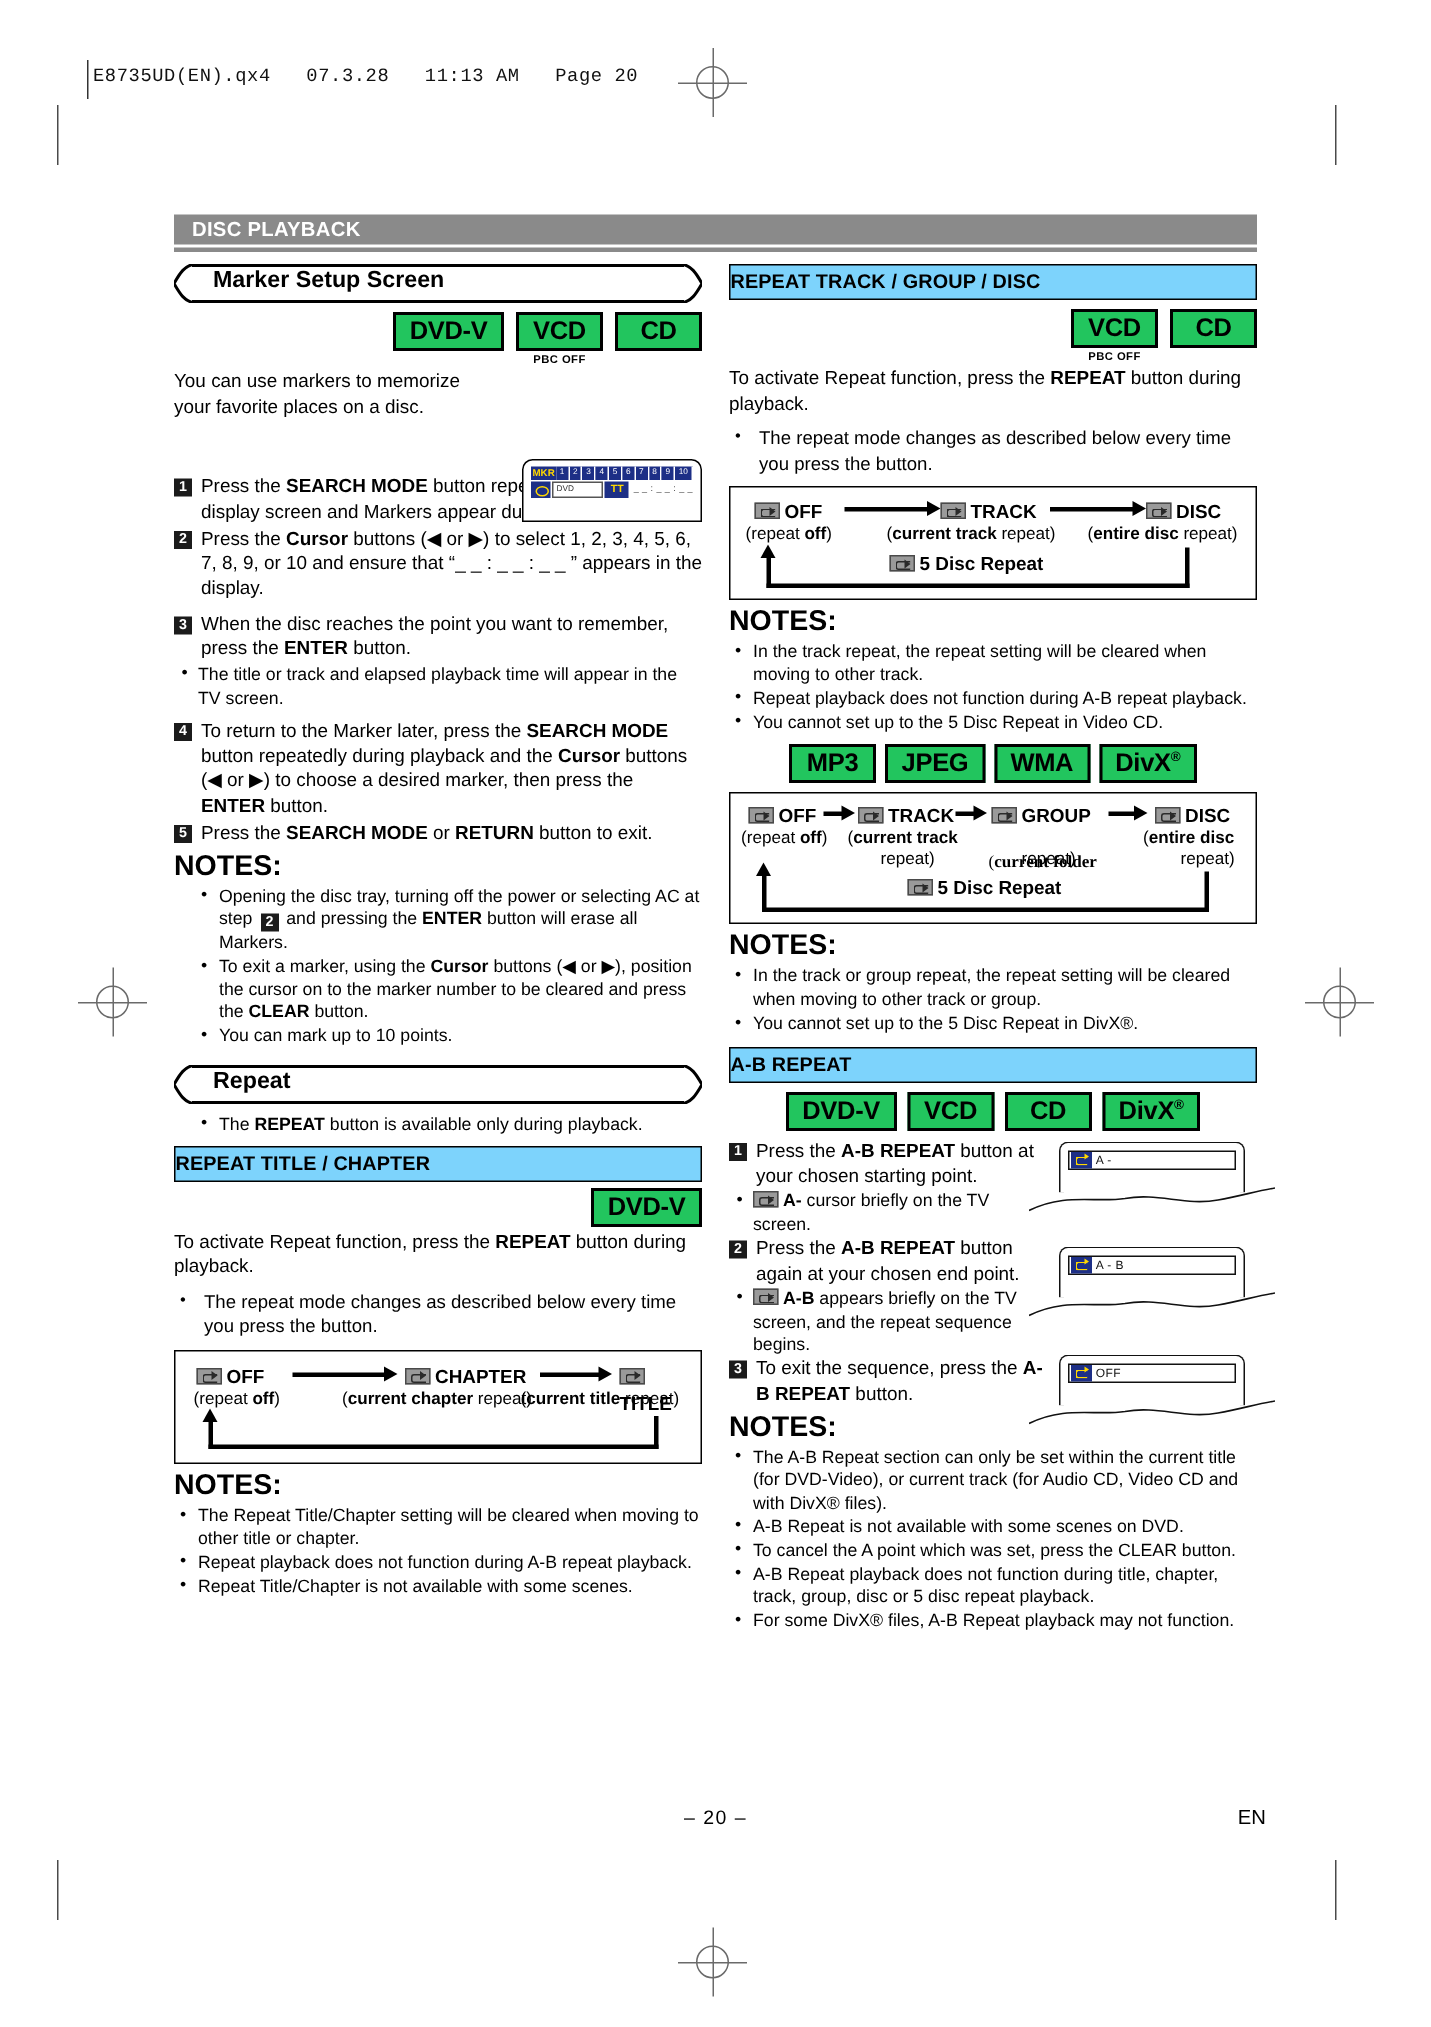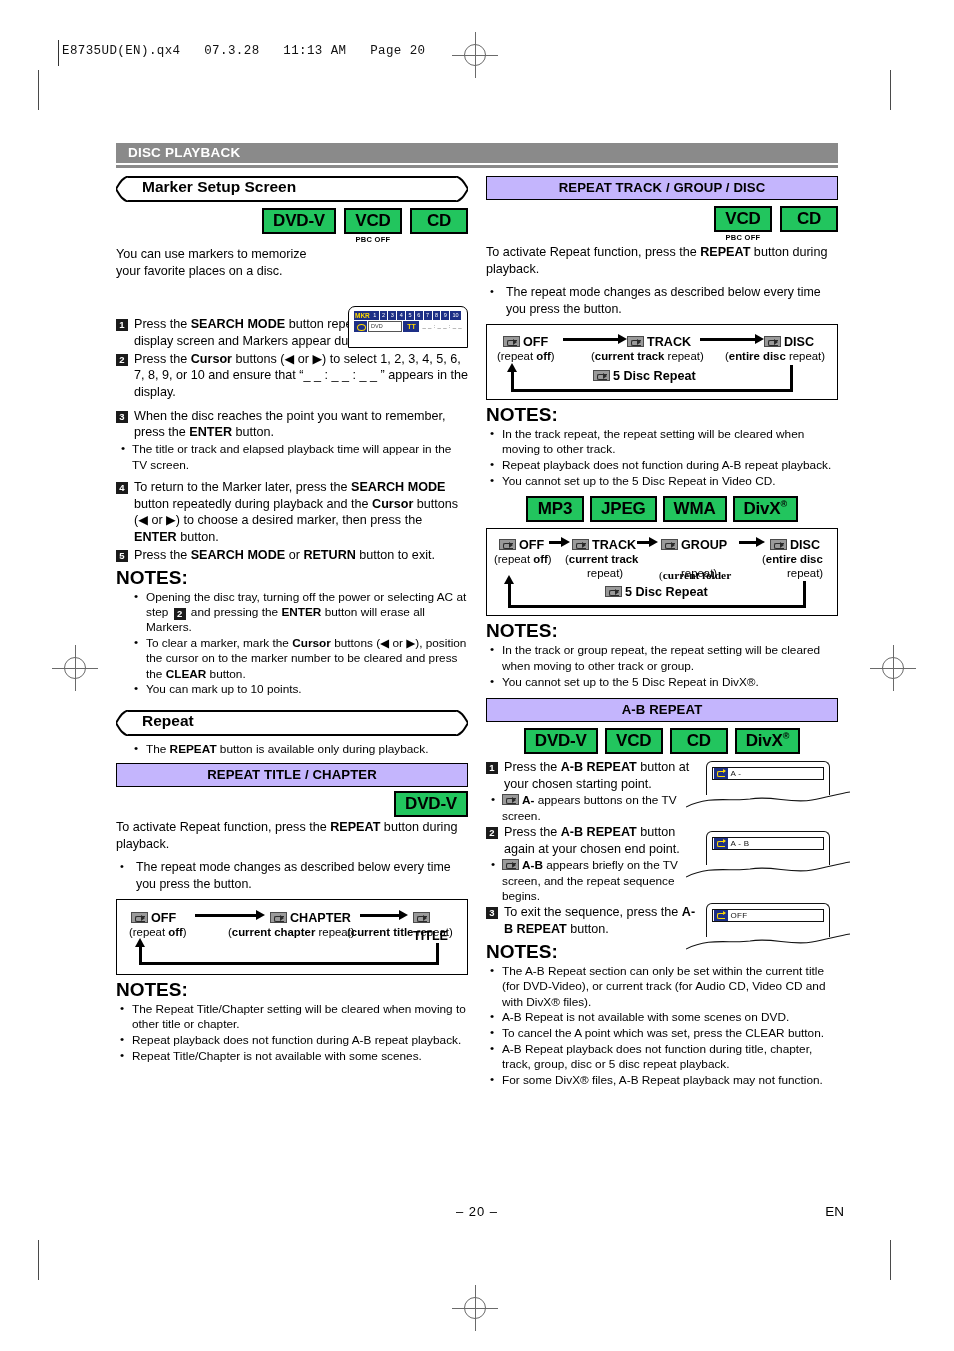--- a/index.html
+++ b/index.html
@@ -87,22 +87,22 @@
   .notes-h { font-size:19px; font-weight:bold; margin:3px 0 1px; }
   .note { font-size:11.8px; line-height:1.3; padding-left:16px; position:relative; margin:0 0 0.5px; }
   .note:before { content:"\2022"; position:absolute; left:4px; top:-1px; }
   .note.indent { padding-left:30px; }
   .note.indent:before { left:18px; }
   .bullet-dash { font-size:12.4px; line-height:1.32; padding-left:20px; position:relative; margin:0 0 6px; }
   .bullet-dash:before { content:"\2022"; position:absolute; left:4px; top:0; font-size:11px; }
 
   
   .boxtitle {
-    border:1.6px solid #000; text-align:center; font-size:13.2px; font-weight:bold;
-    padding:3px 0 4px; margin:6px 0 0; letter-spacing:0.1px; background:#c4b5fd;
+    border:1.6px solid #000; font-size:13.2px; font-weight:bold;
+    padding:3px 0 4px; margin:6px 0 0; letter-spacing:0.1px; background:#7dd3fc;
   }
 
   
   .flow { border:1.6px solid #000; position:relative; margin:7px 0 4px; background:#fff; }
   .ricon {
     display:inline-block; width:17px; height:11px; background:#9a9a9a;
     border:1px solid #4a4a4a; position:relative; vertical-align:-1px; margin-right:3px;
   }
   .ricon:before {
     content:""; position:absolute; left:3px; top:3px; width:9px; height:4px;
@@ -308,21 +308,21 @@
     </div>
     <div class="step">
       <div class="stepnum">5</div>
       <div class="steptxt">
         <span>Press the </span><span class="b">SEARCH MODE</span><span> or </span><span class="b">RETURN</span><span> button to exit.</span>
       </div>
     </div>
 
     <div class="notes-h">NOTES:</div>
     <p class="note indent"><span>Opening the disc tray, turning off the power or selecting AC at step </span><span class="stepnum inline">2</span><span> and pressing the </span><span class="b">ENTER</span><span> button will erase all Markers.</span></p>
-    <p class="note indent"><span>To clear a marker, mark the </span><span class="b">Cursor</span><span> buttons (◀ or ▶), position the cursor on to the marker number to be cleared and press the </span><span class="b">CLEAR</span><span> button.</span></p>
+    <p class="note indent"><span>To exit a marker, using the </span><span class="b">Cursor</span><span> buttons (◀ or ▶), position the cursor on to the marker number to be cleared and press the </span><span class="b">CLEAR</span><span> button.</span></p>
     <p class="note indent">You can mark up to 10 points.</p>
 
     <div class="banner" style="margin-top:12px;">
       <div class="cap l">
         <svg width="14" height="26" viewBox="0 0 14 26">
             <path d="M14 0 C7 1 4 6 0 13 C4 20 7 25 14 26" fill="none" stroke="#000" stroke-width="2"></path>
           </svg>
       </div>
       <div class="band"></div>
       <div class="cap r">
@@ -502,21 +502,21 @@
         <div class="badge"><span>DivX</span><span class="reg-sup">®</span></div>
       </div>
     </div>
 
     <div class="ab-grid" style="margin-top:5px;">
       <div class="ab-left">
         <div class="step">
           <div class="stepnum">1</div>
           <div class="steptxt"><span>Press the </span><span class="b">A-B REPEAT</span><span> button at your chosen starting point.</span></div>
         </div>
-        <p class="sub"><span class="ricon"></span><span class="b">A-</span><span> appears buttons on the TV screen.</span></p>
+        <p class="sub"><span class="ricon"></span><span class="b">A-</span><span> cursor briefly on the TV screen.</span></p>
 
         <div class="step">
           <div class="stepnum">2</div>
           <div class="steptxt"><span>Press the </span><span class="b">A-B REPEAT</span><span> button again at your chosen end point.</span></div>
         </div>
         <p class="sub"><span class="ricon"></span><span class="b">A-B</span><span> appears briefly on the TV screen, and the repeat sequence begins.</span></p>
 
         <div class="step">
           <div class="stepnum">3</div>
           <div class="steptxt"><span>To exit the sequence, press the </span><span class="b">A-B REPEAT</span><span> button.</span></div>

